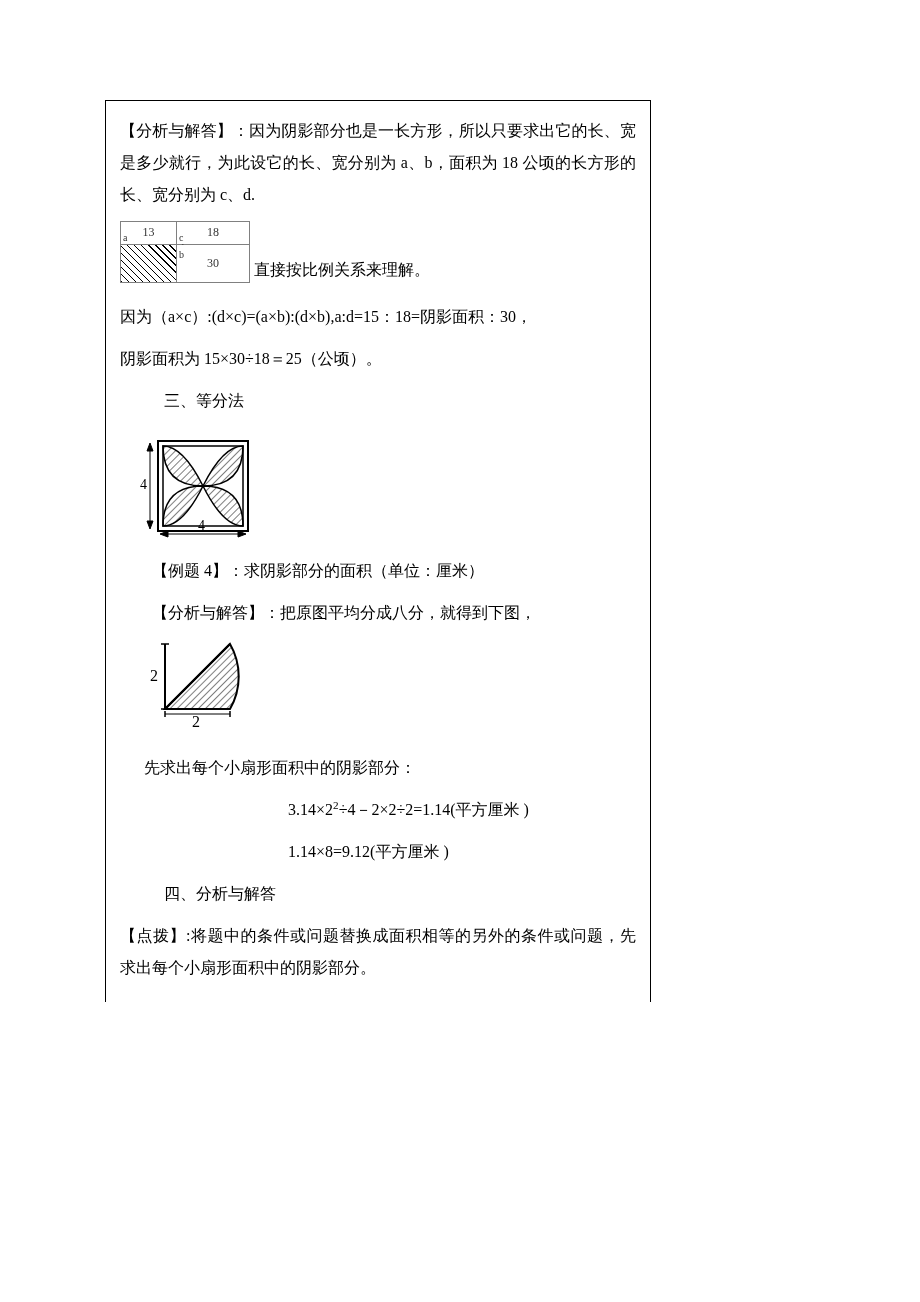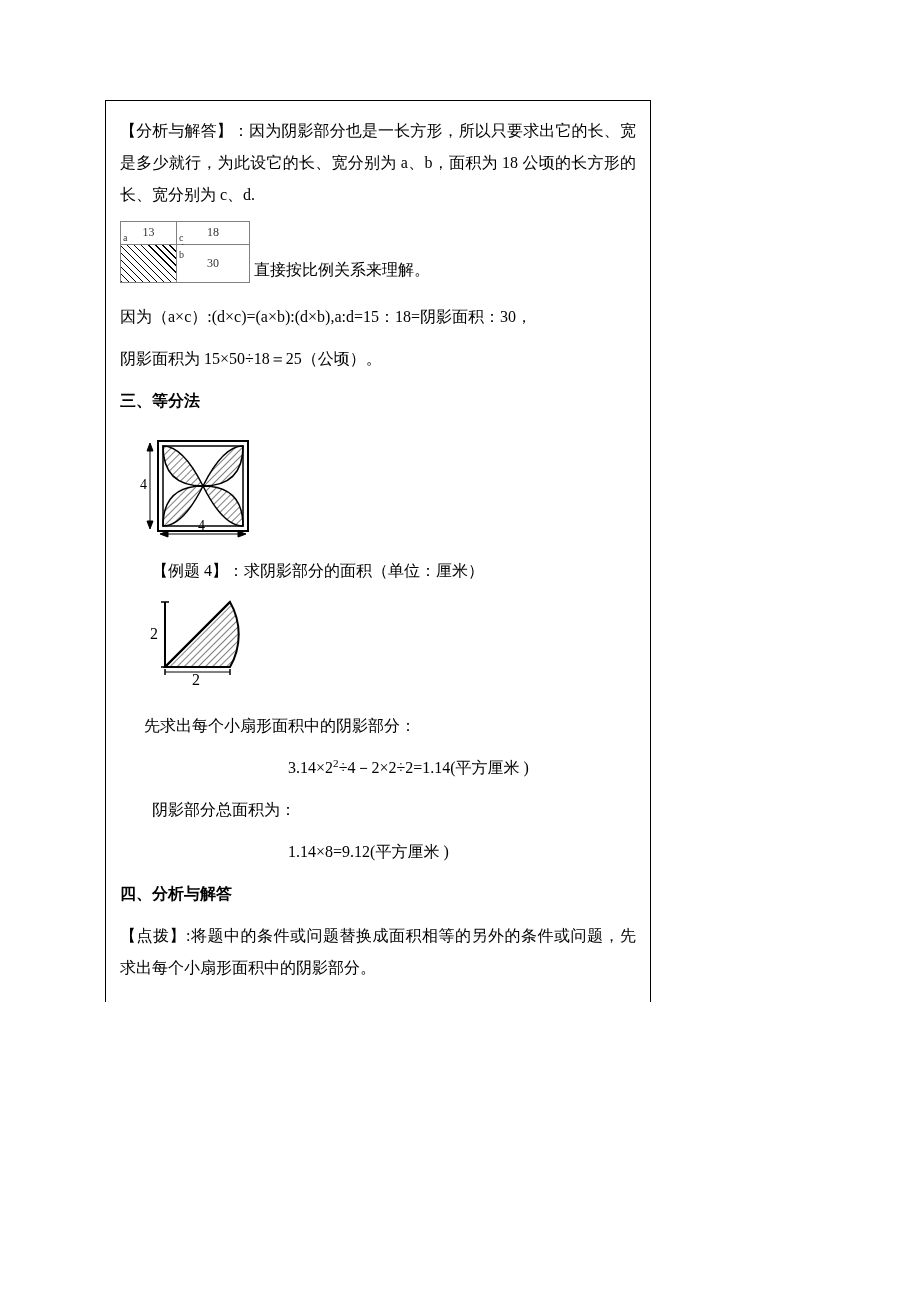--- a/index.html
+++ b/index.html
@@ -84,21 +84,21 @@
     margin: 10px 0 14px 20px;
   }
   .sup {
     font-size: 0.7em;
     vertical-align: super;
   }
   .formula {
     text-indent: 0;
     padding-left: 10.5em;
   }
-  .bold { font-weight: bold; }
+  .bold { font-weight: normal; margin-left: 44px; }
 </style>
 </head>
 <body>
 
 <div class="page">
   <div class="content-box">
 
     <p>【分析与解答】：因为阴影部分也是一长方形，所以只要求出它的长、宽是多少就行，为此设它的长、宽分别为 a、b，面积为 18 公顷的长方形的长、宽分别为 c、d.</p>
 
     <div class="diagram-row">
@@ -121,21 +121,21 @@
             <span style="position:absolute;top:2px;left:2px;font-size:10px;">b</span>
             <span>30</span>
           </div>
         </div>
       </div>
       <span>直接按比例关系来理解。</span>
     </div>
 
     <p>因为（a×c）:(d×c)=(a×b):(d×b),a:d=15：18=阴影面积：30，</p>
 
-    <p>阴影面积为 15×50÷18＝25（公顷）。</p>
+    <p>阴影面积为 15×30÷18＝25（公顷）。</p>
 
     <p class="bold" style="text-indent:0;">三、等分法</p>
 
 
     <div class="flower-diagram">
       <svg width="120" height="110" viewBox="0 0 120 110">
         <defs>
           <pattern id="hatch2" patternUnits="userSpaceOnUse" width="5" height="5" patternTransform="rotate(45)">
             <line x1="0" y1="0" x2="0" y2="5" stroke="#000" stroke-width="1"></line>
           </pattern>
@@ -162,20 +162,21 @@
         <g stroke="#000" stroke-width="1" fill="#000">
           <line x1="25" y1="103" x2="105" y2="103"></line>
           <polygon points="22,103 30,100 30,106"></polygon>
           <polygon points="108,103 100,100 100,106"></polygon>
         </g>
         <text x="60" y="99" font-size="14" font-family="serif">4</text>
       </svg>
     </div>
 
     <p class="indent">【例题 4】：求阴影部分的面积（单位：厘米）</p>
+    <p class="indent">【分析与解答】：把原图平均分成八分，就得到下图，</p>
 
     <div class="eighth-diagram">
       <svg width="110" height="95" viewBox="0 0 110 95">
         <defs>
           <pattern id="hatch3" patternUnits="userSpaceOnUse" width="5" height="5" patternTransform="rotate(45)">
             <line x1="0" y1="0" x2="0" y2="5" stroke="#000" stroke-width="1"></line>
           </pattern>
         </defs>
 
         <path d="M25 70 L90 5 A65 65 0 0 1 90 70 Z" fill="url(#hatch3)" stroke="#000" stroke-width="2"></path>
@@ -196,21 +197,20 @@
         <line x1="23" y1="5" x2="23" y2="70" stroke="#000" stroke-width="0"></line>
       </svg>
     </div>
 
     <p style="text-indent:1.5em;">先求出每个小扇形面积中的阴影部分：</p>
 
     <p class="formula">
       <span>3.14×2</span><span class="sup">2</span><span>÷4－2×2÷2=1.14(平方厘米 )</span>
     </p>
 
-    <p style="text-indent:2em;">阴影部分总面积为：</p>
 
     <p class="formula">1.14×8=9.12(平方厘米 )</p>
 
     <p class="bold" style="text-indent:0;">四、分析与解答</p>
 
     <p>【点拨】:将题中的条件或问题替换成面积相等的另外的条件或问题，先求出每个小扇形面积中的阴影部分。</p>
 
 
   </div>
 </div>

